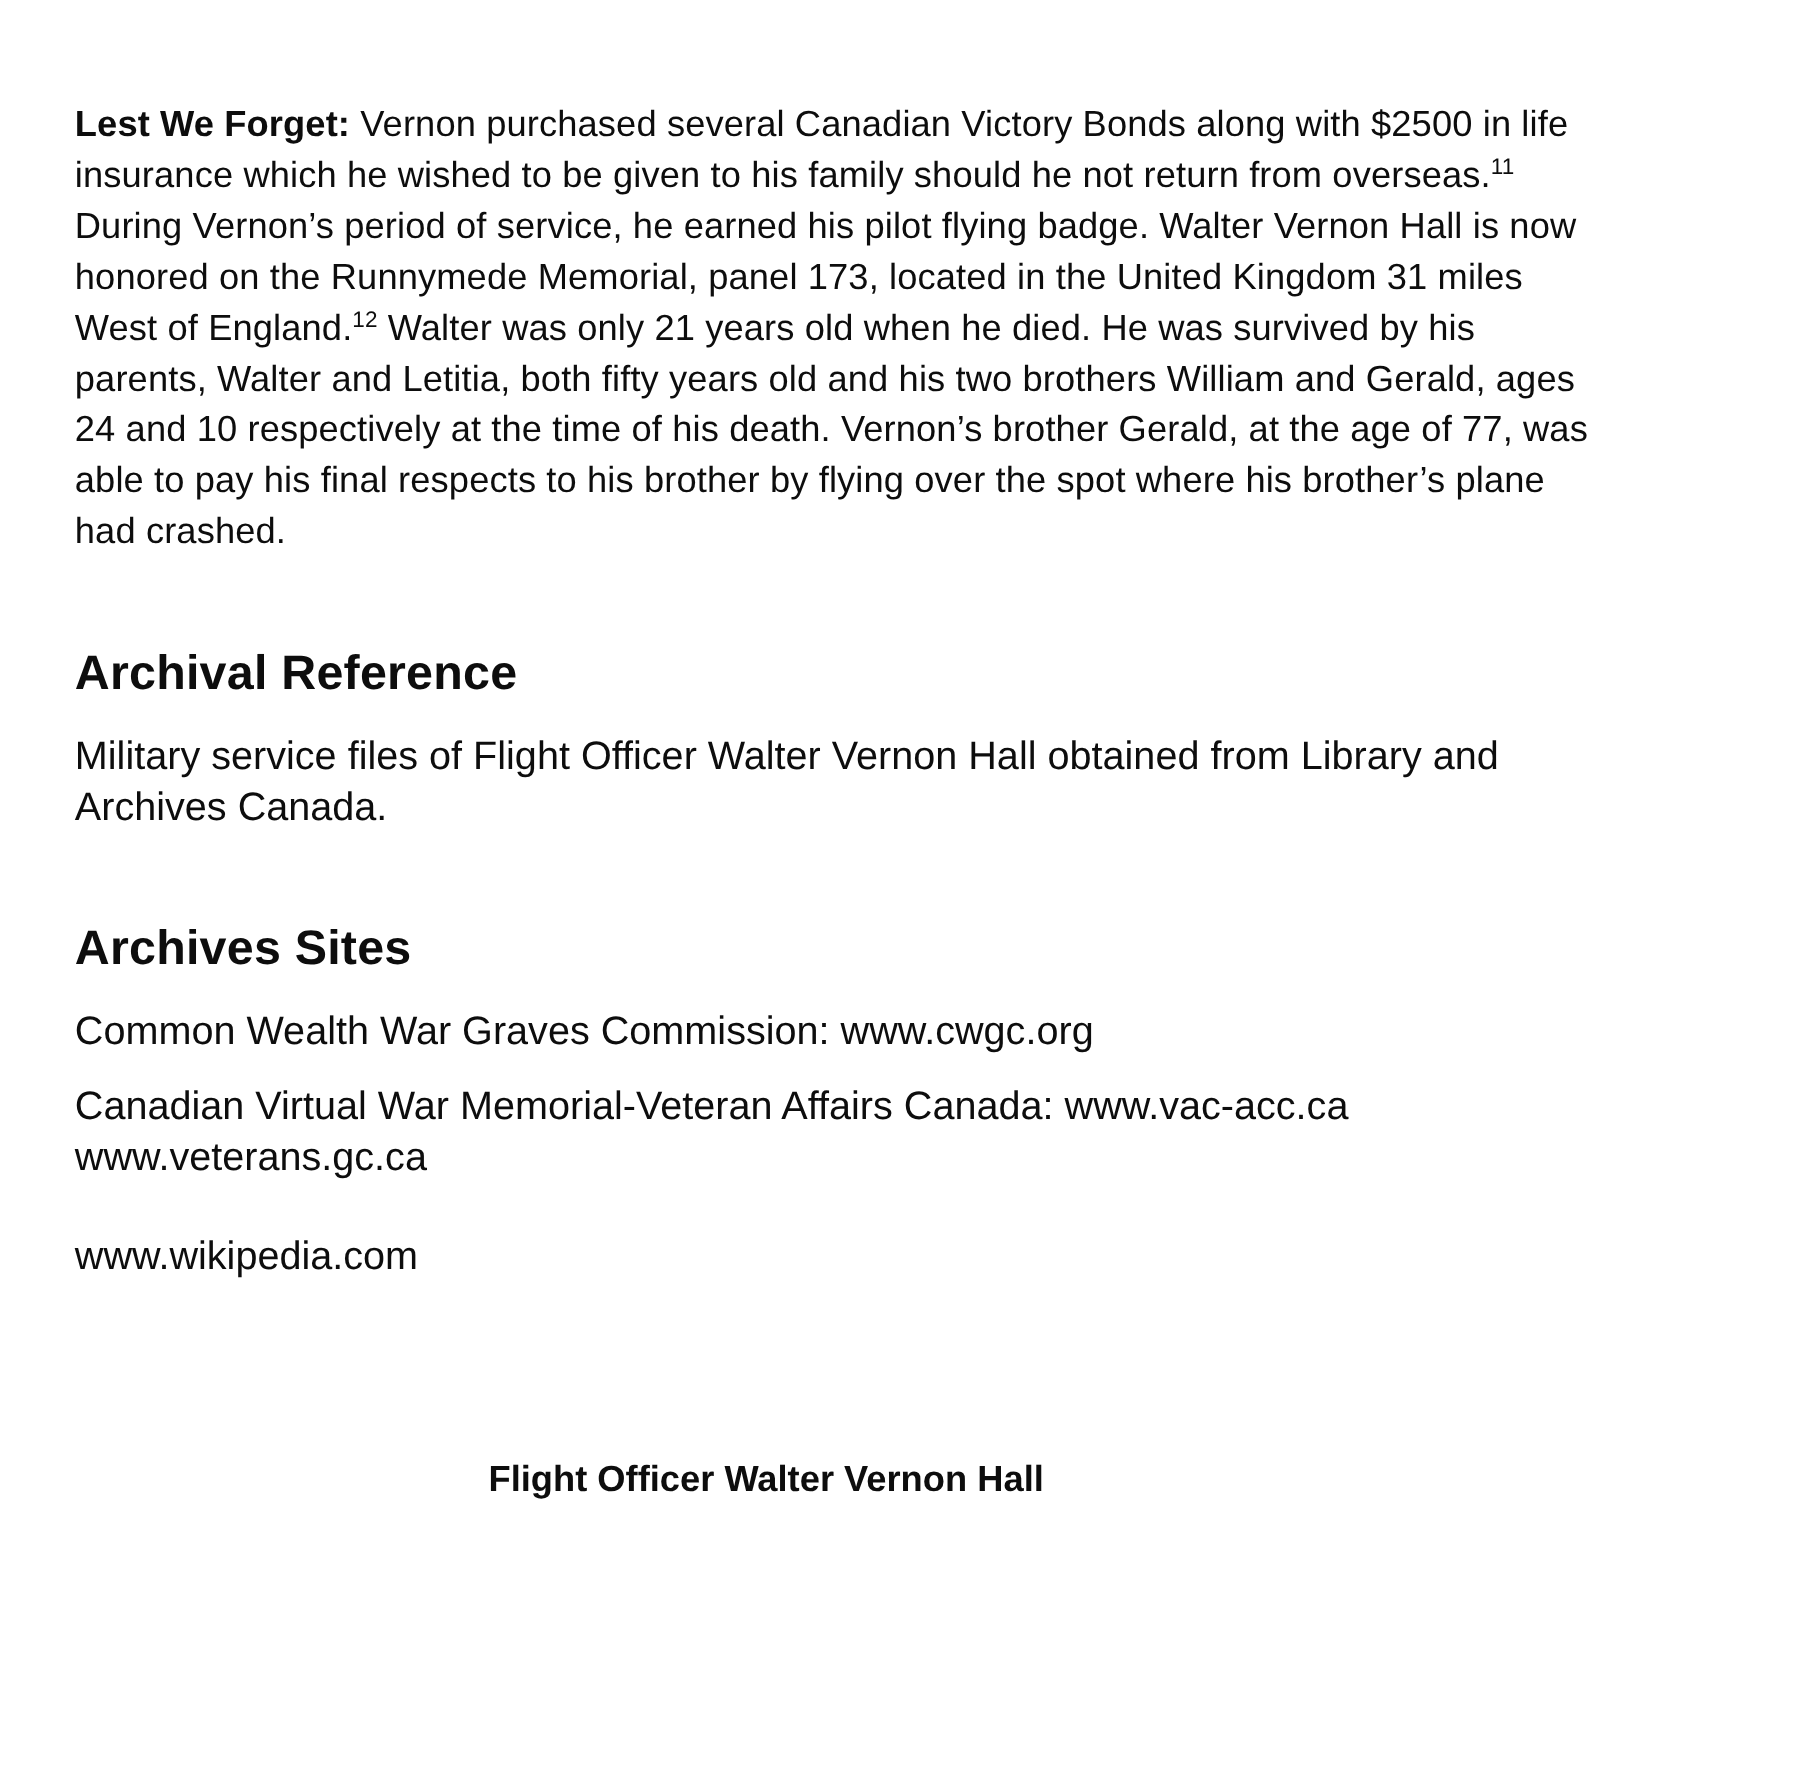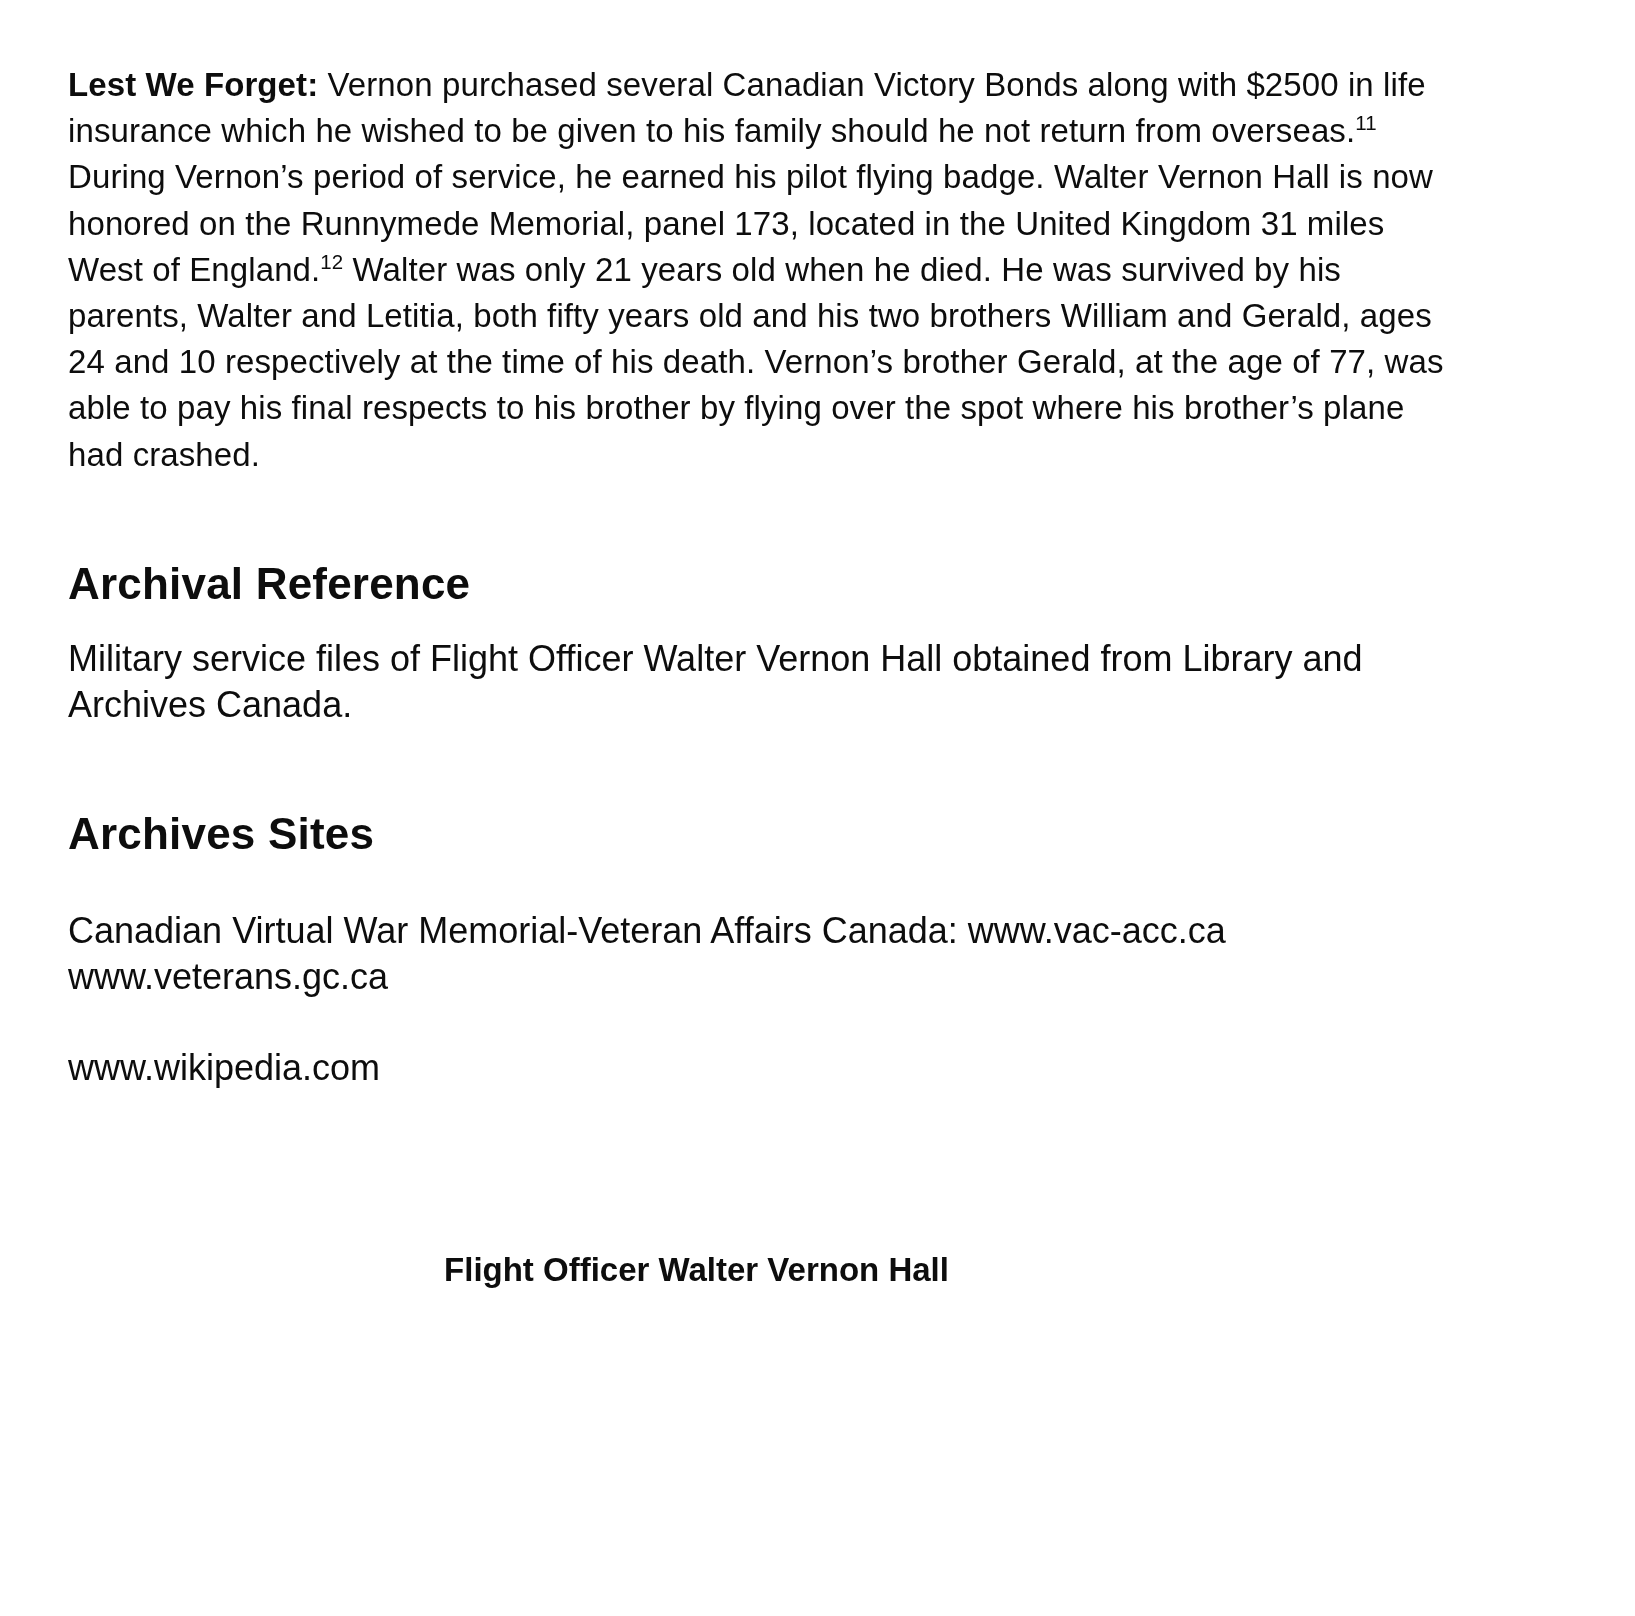--- a/index.html
+++ b/index.html
@@ -12,21 +12,21 @@
     height: 1616px;
     font-family: "Liberation Sans", "DejaVu Sans", sans-serif;
     color: #000000;
     -webkit-font-smoothing: antialiased;
   }
   .page {
     position: relative;
     width: 1635px;
     height: 1148px;
     box-sizing: border-box;
-    padding: 62px 190px 0 68px;
+    padding: 90px 190px 0 68px;
   }
   
   .body-text {
     font-family: "Liberation Sans Narrow", "Liberation Sans", sans-serif;
     font-size: 33px;
     line-height: 46.2px;
     letter-spacing: 0.1px;
     color: #0d0d0d;
     text-align: left;
     font-stretch: condensed;
@@ -105,20 +105,21 @@
 
   <h2 class="heading">Archival Reference</h2>
   <div class="gap-after-heading"></div>
   <p class="line">Military service files of Flight Officer Walter Vernon Hall obtained from Library and Archives Canada.</p>
 
   <div class="spacer-lg"></div>
 
   <h2 class="heading">Archives Sites</h2>
   <div class="gap-after-heading"></div>
 
+  <p class="line site-line">Common Wealth War Graves Commission: www.cwgc.org</p>
   <div class="site-gap"></div>
 
   <p class="line site-line"><span>Canadian Virtual War Memorial-Veteran Affairs Canada: www.vac-acc.ca</span><span class="tabgap"></span><span>www.veterans.gc.ca</span></p>
   <div class="site-gap"></div>
 
   <div class="site-gap"></div>
 
   <p class="line site-line">www.wikipedia.com</p>
 
   <div class="spacer-lg"></div>

